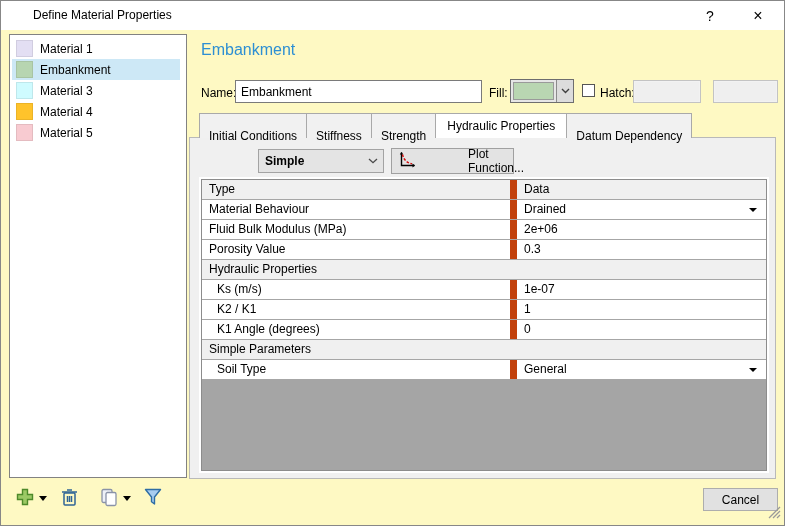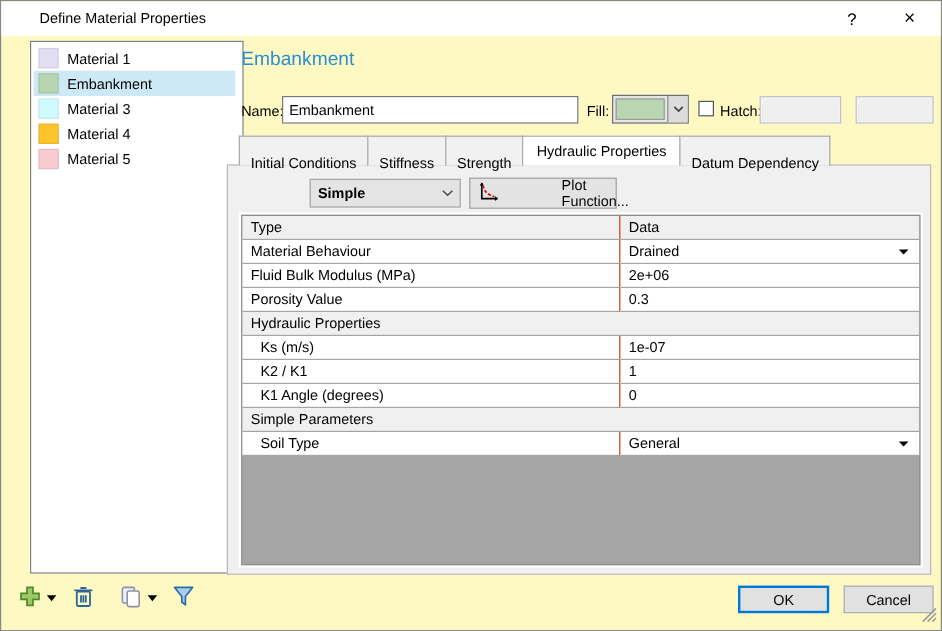--- a/index.html
+++ b/index.html
@@ -9,21 +9,21 @@
     border:1px solid #878787;font-family:"Liberation Sans",sans-serif;
     font-size:12px;color:#000;overflow:hidden;
   }
   
   .titlebar{position:absolute;left:0;top:0;width:100%;height:29px;background:#ffffff;}
   .title-text{position:absolute;left:32px;top:7px;font-size:12px;color:#000;}
   .tb-btn{position:absolute;top:0;height:29px;width:34px;display:flex;align-items:center;justify-content:center;cursor:default;}
   .tb-help{left:692px;font-size:14px;}
   .tb-close{left:740px;font-size:16px;}
   
-  .mat-list{position:absolute;left:24px;top:33px;width:178px;height:444px;background:#ffffff;border:1px solid #828282;padding-top:3px;}
+  .mat-list{position:absolute;left:8px;top:33px;width:178px;height:444px;background:#ffffff;border:1px solid #828282;padding-top:3px;}
   .mat-item{position:relative;height:21px;display:flex;align-items:center;margin:0 2px 0 2px;padding-left:4px;width:168px;}
   .mat-item.selected{background:#cde8f6;}
   .swatch{width:17px;height:17px;margin-right:7px;border:1px solid rgba(0,0,0,0.08);}
   .mat-label{white-space:nowrap;}
   
   .list-toolbar{position:absolute;left:12px;top:484px;height:26px;display:flex;align-items:center;}
   .tool-btn{display:flex;align-items:center;justify-content:center;width:24px;height:24px;margin-right:2px;}
   .caret{width:0;height:0;border-left:4px solid transparent;border-right:4px solid transparent;border-top:5px solid #000;margin:0 10px 0 0;}
   .tool-gap{width:14px;}
   
@@ -50,21 +50,21 @@
   .model-combo{position:absolute;left:257px;top:148px;width:126px;height:24px;border:1px solid #a3a3a3;background:#e4e4e4;display:flex;align-items:center;z-index:2;}
   .model-combo .val{flex:1;padding-left:6px;font-weight:bold;}
   .model-combo .chev{width:20px;display:flex;align-items:center;justify-content:center;}
   .plot-btn{position:absolute;left:390px;top:147px;width:123px;height:26px;border:1px solid #a0a0a0;background:#e3e3e3;display:flex;align-items:center;z-index:2;gap:44px;}
   .plot-btn .icon{margin:0 8px 0 6px;}
   
   .ptable{position:absolute;left:200px;top:178px;width:566px;height:292px;border:1px solid #8c8c8c;background:#a5a5a5;box-shadow:0 0 0 2px #ffffff;z-index:2;}
   .trow{display:flex;height:20px;background:#fff;border-bottom:1px solid #a6a6a6;}
   .trow.header,.trow.section{background:#f0f0f0;}
   .tcell{height:100%;line-height:19px;padding-left:7px;white-space:nowrap;overflow:hidden;}
-  .tcell.type{width:315px;border-right:1px solid #c2410c;}
+  .tcell.type{width:315px;border-right:7px solid #c2410c;}
   .tcell.data{flex:1;position:relative;}
   .trow.section .tcell.type{border-right:none;width:100%;}
   .tcell.indent{padding-left:15px;}
   .dd-arrow{position:absolute;right:9px;top:8px;width:0;height:0;border-left:4px solid transparent;border-right:4px solid transparent;border-top:4px solid #000;}
   
   .btn{position:absolute;top:487px;height:23px;background:#e1e1e1;display:flex;align-items:center;justify-content:center;font-size:12px;}
   .ok-btn{left:614px;width:76px;border:2px solid #0078d7;background:#e5f1fb00;background:#e1e1e1;}
   .cancel-btn{left:702px;width:75px;border:1px solid #adadad;}
   .resize-grip{position:absolute;right:3px;bottom:3px;}
 </style>
@@ -235,23 +235,20 @@
     </div>
     <div class="trow section">
       <div class="tcell type">Simple Parameters</div>
     </div>
     <div class="trow">
       <div class="tcell type indent">Soil Type</div>
       <div class="tcell data"><span>General</span><span class="dd-arrow"></span></div>
     </div>
   </div>
 
-  <div class="btn ok-btn">
-      <span>OK</span>
-    </div>
   <div class="btn cancel-btn">
       <span>Cancel</span>
     </div>
 
   <span class="resize-grip">
     <svg width="13" height="13" viewBox="0 0 13 13" stroke="#9a9a9a" stroke-width="1.3">
       <line x1="12" y1="1" x2="1" y2="12"></line>
       <line x1="12" y1="5" x2="5" y2="12"></line>
       <line x1="12" y1="9" x2="9" y2="12"></line>
     </svg>

